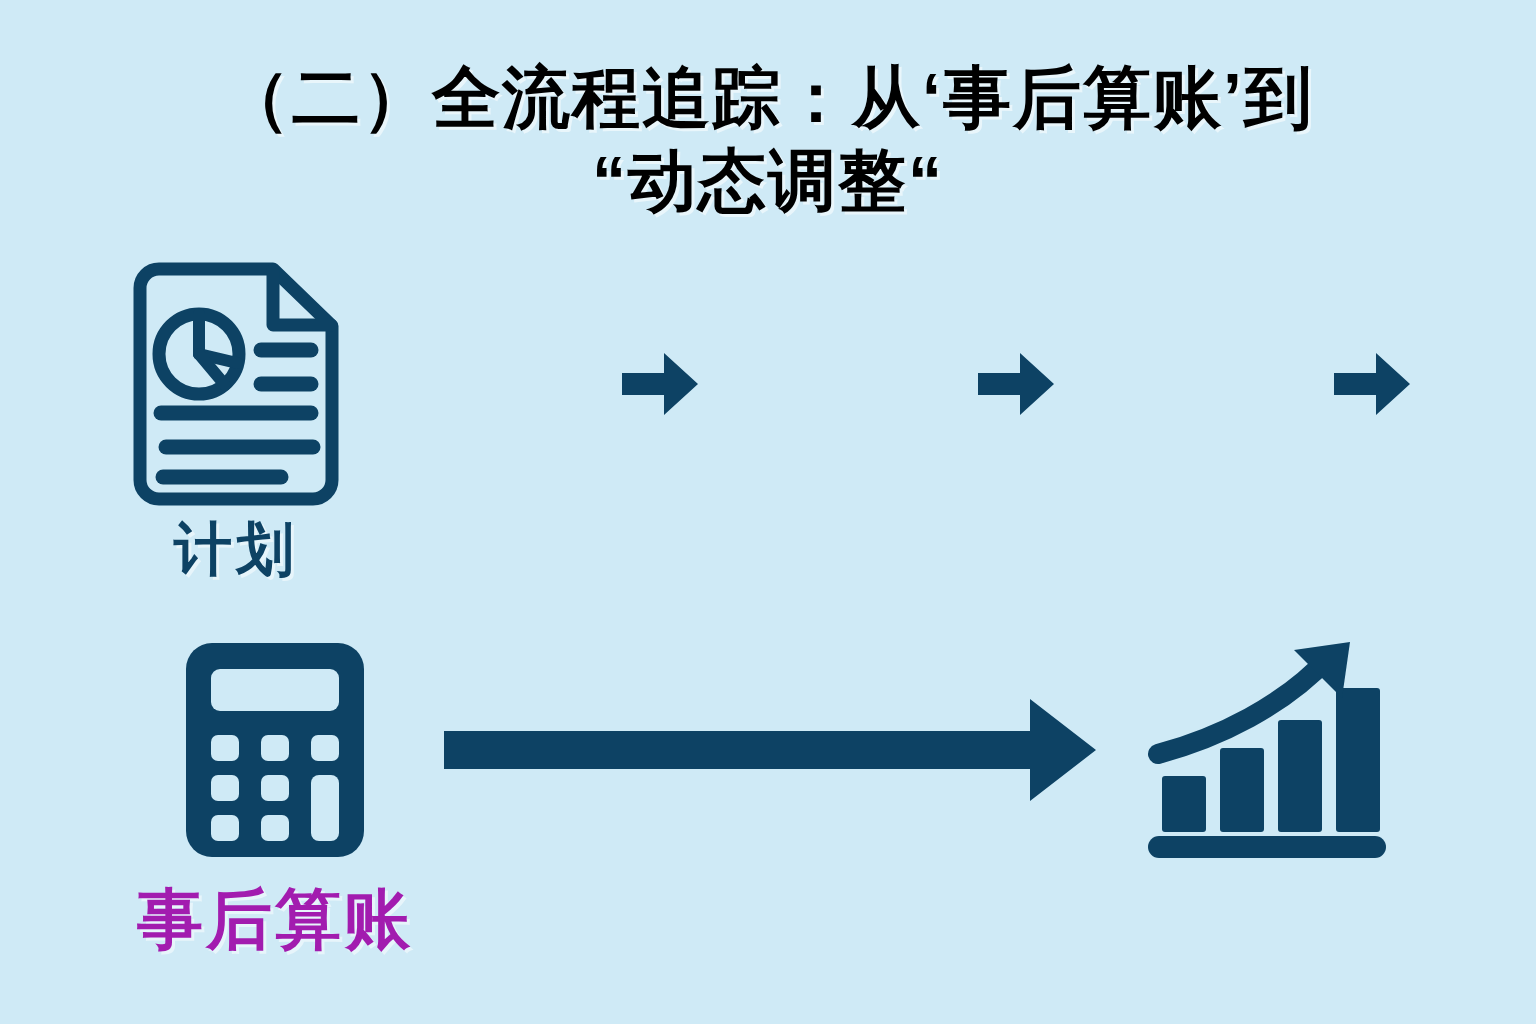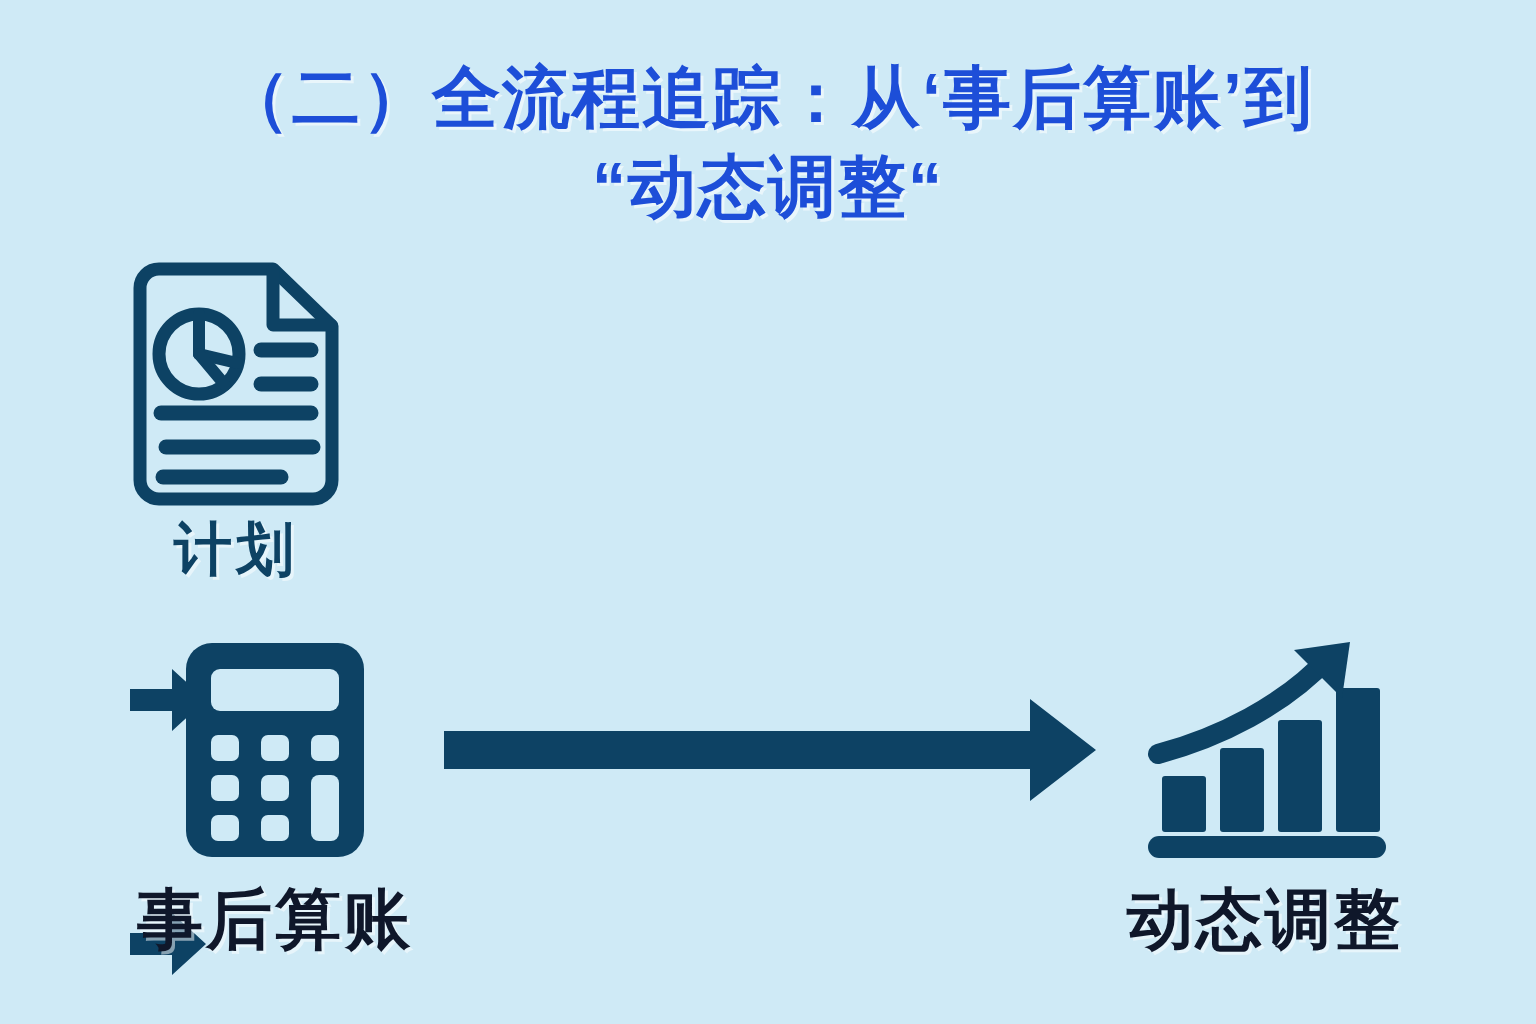--- a/index.html
+++ b/index.html
@@ -23,37 +23,36 @@
     top: 56px;
     left: 0;
     width: 1536px;
     text-align: center;
   }
   .title-line {
     font-size: 68px;
     font-weight: 900;
     letter-spacing: 2px;
     line-height: 1.22;
-    color: #1d4ed8;
+    color: #000000;
     text-shadow: 3px 3px 0 rgba(255,255,255,0.55);
     white-space: nowrap;
   }
   .title-line-2 {
-    margin-top: 6px;
   }
 
   
   .flow-row {
     position: absolute;
     top: 262px;
     left: 120px;
     width: 1300px;
     height: 340px;
     display: flex;
-    flex-direction: column;
+    flex-direction: row;
     align-items: flex-start;
     justify-content: space-between;
   }
   .flow-step {
     width: 232px;
     display: flex;
     flex-direction: column;
     align-items: center;
   }
   .flow-icon {
@@ -103,21 +102,21 @@
     height: 228px;
     display: flex;
     align-items: center;
     justify-content: center;
   }
   .transform-label {
     margin-top: 22px;
     font-size: 66px;
     font-weight: 900;
     letter-spacing: 3px;
-    color: #0f172a;
+    color: #a21caf;
     text-shadow: 3px 3px 0 rgba(255,255,255,0.5);
     line-height: 1;
     white-space: nowrap;
   }
   .big-arrow {
     flex: 1 1 auto;
     height: 228px;
     display: flex;
     align-items: center;
     justify-content: center;
@@ -218,16 +217,15 @@
         <rect class="fill-ico" x="76" y="106" width="44" height="84" rx="3"></rect>
         <rect class="fill-ico" x="134" y="78" width="44" height="112" rx="3"></rect>
         <rect class="fill-ico" x="192" y="46" width="44" height="144" rx="3"></rect>
 
         <rect class="fill-ico" x="4" y="194" width="238" height="22" rx="11"></rect>
 
         <path class="stroke-ico" stroke-width="20" d="M14 112 C74 96 140 64 186 14"></path>
         <path class="fill-ico" d="M150 8 L206 0 L198 56 Z"></path>
       </svg>
     </div>
-    <div class="transform-label">动态调整</div>
   </div>
 
 </div>
 
 </body></html>

